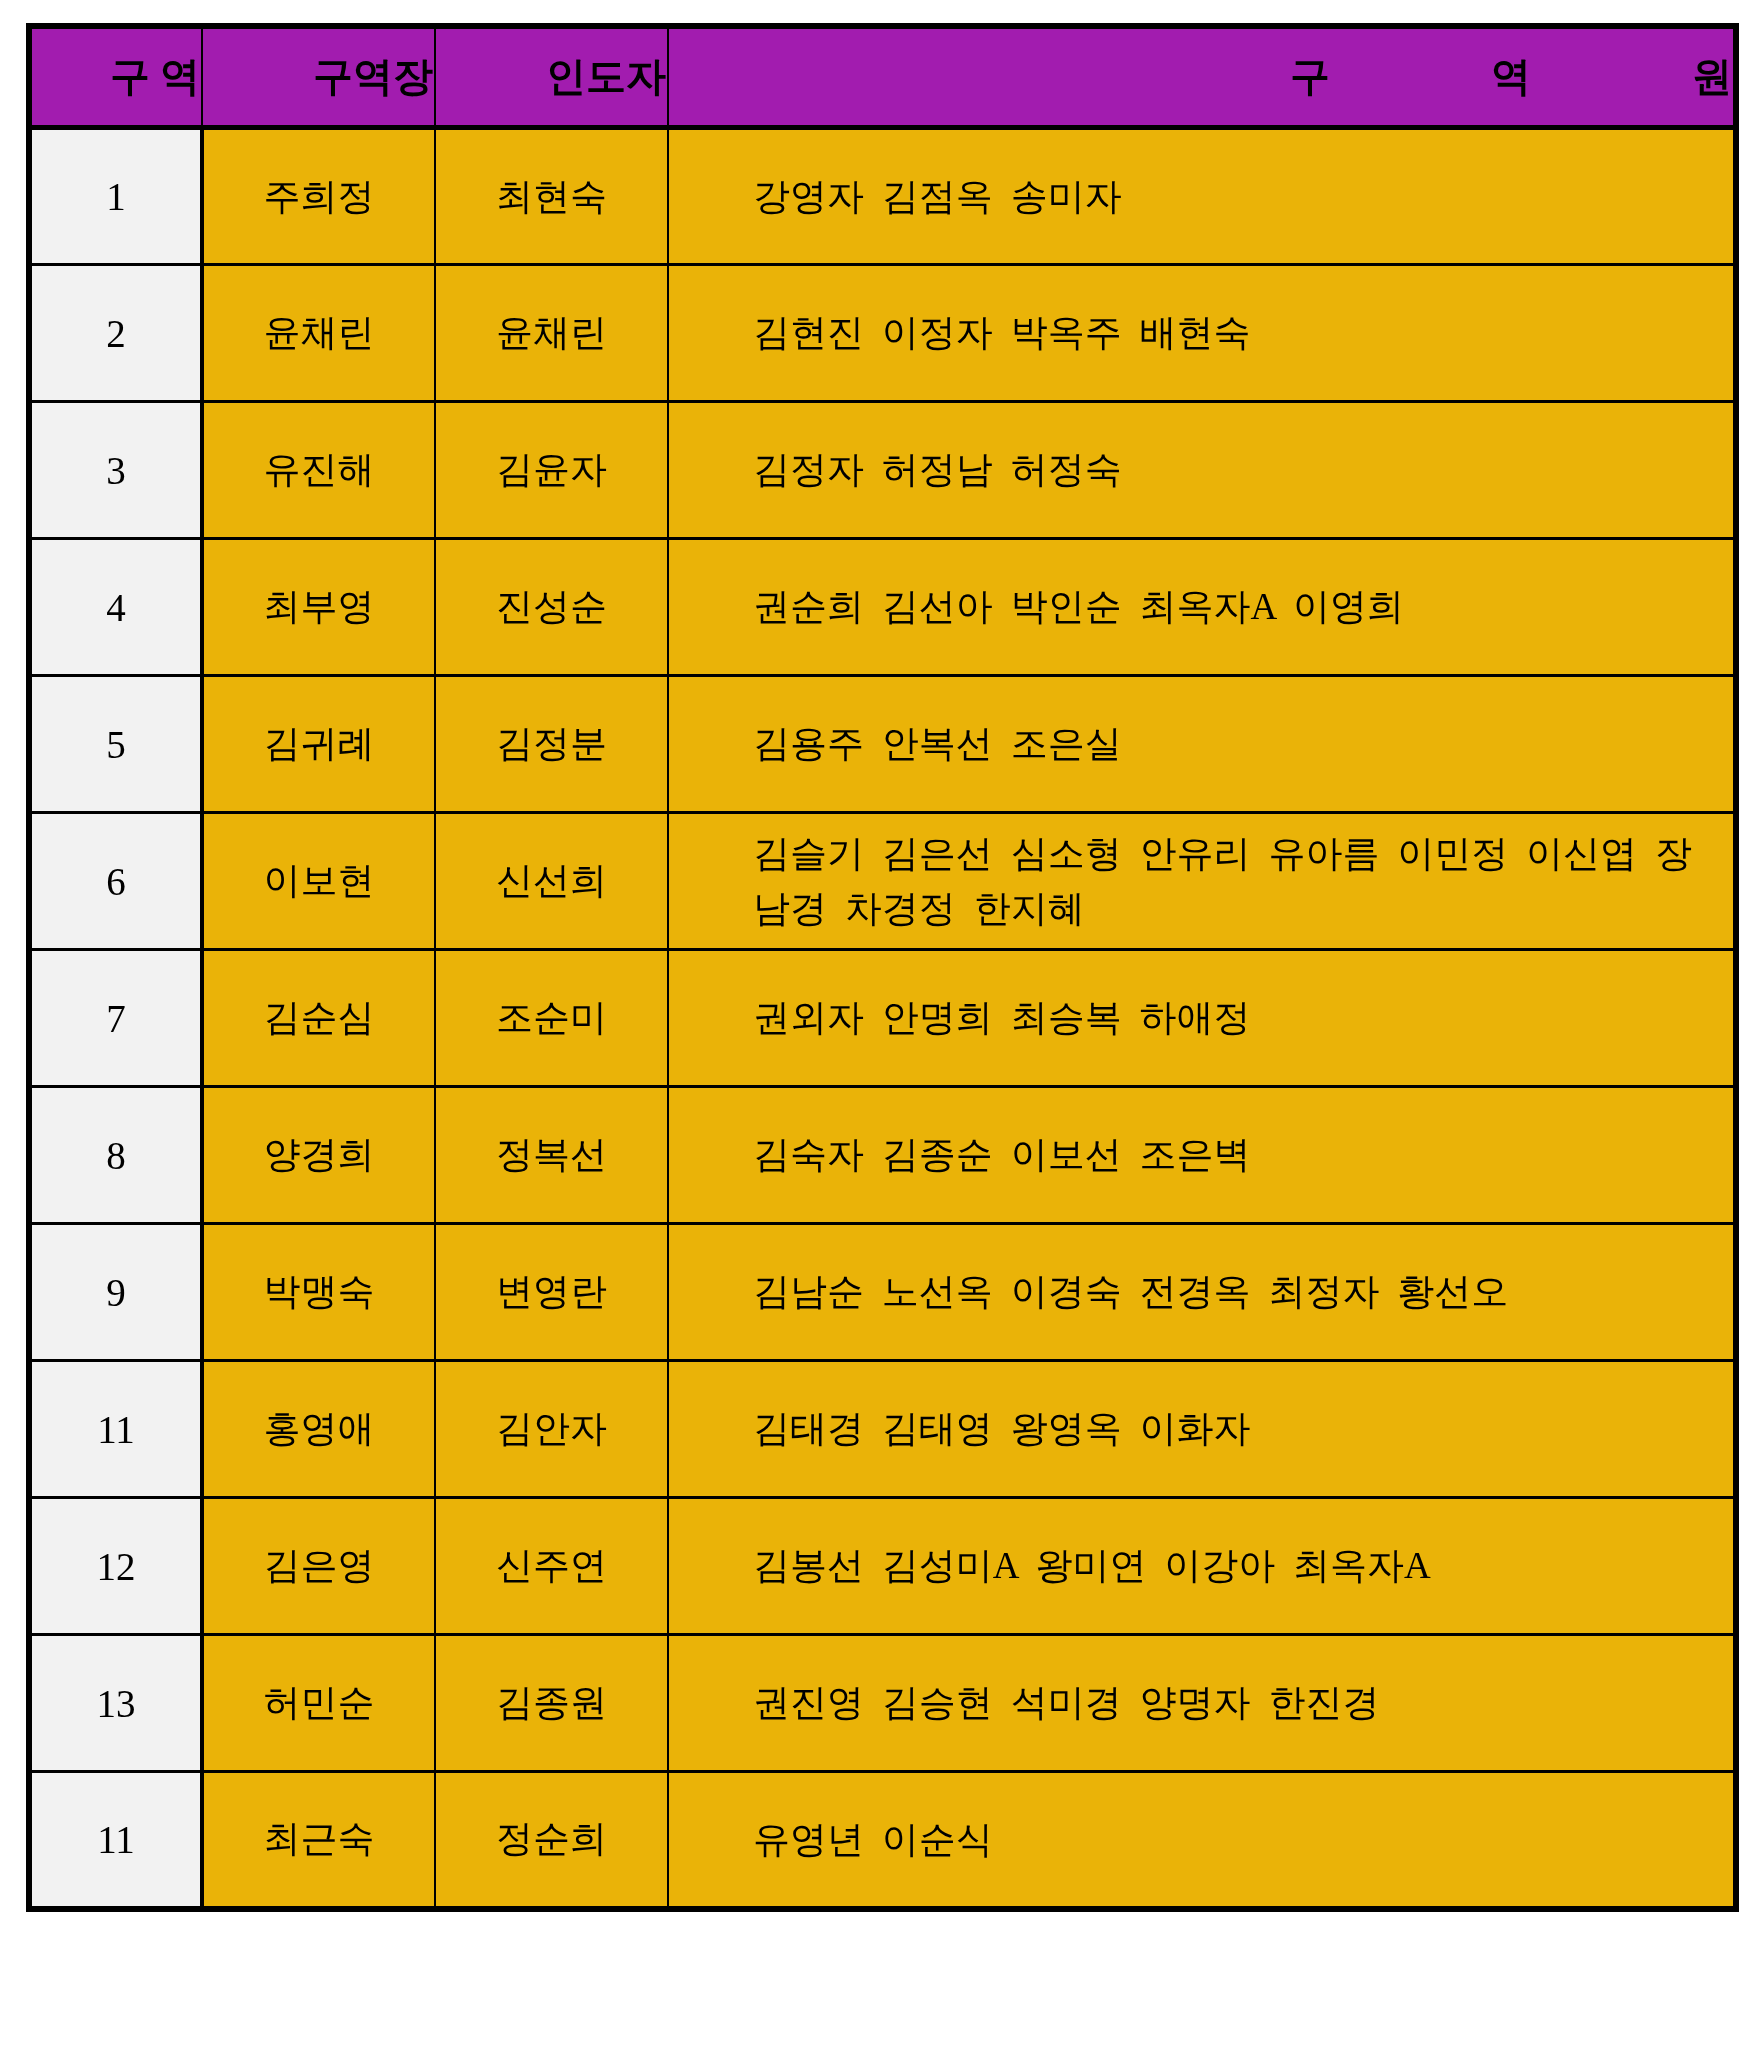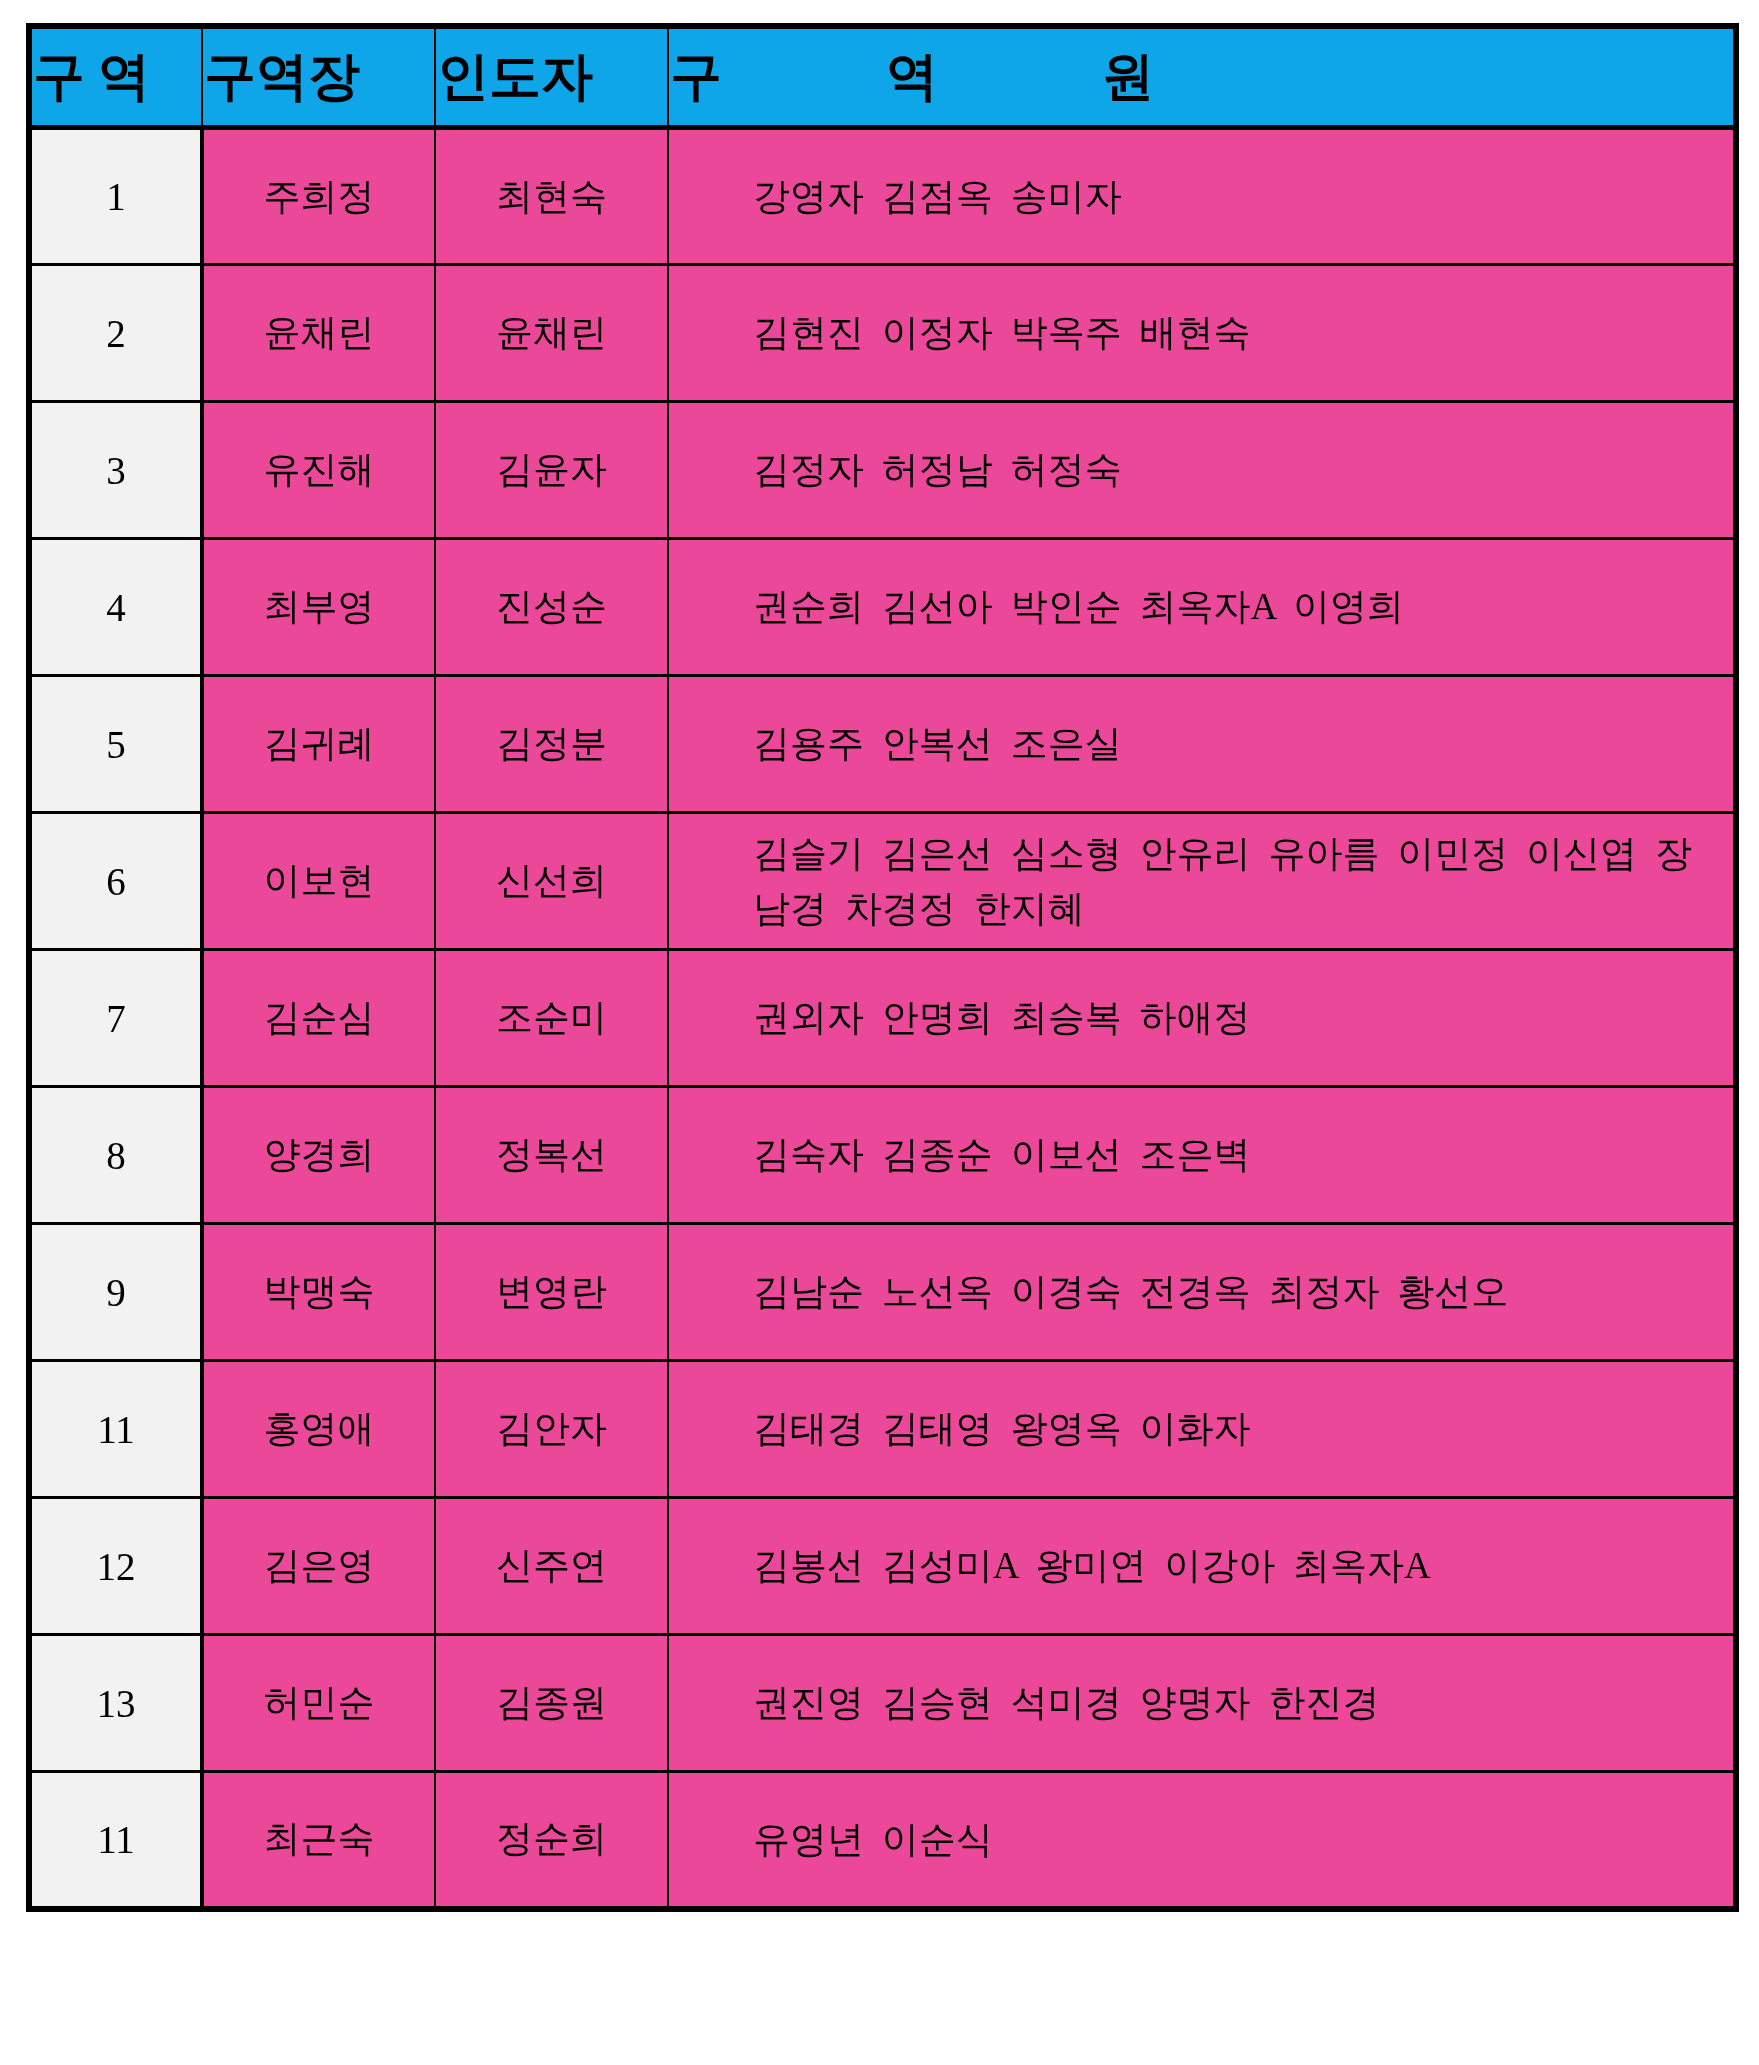--- a/index.html
+++ b/index.html
@@ -25,37 +25,37 @@
   }
   col.c-zone    { width: 173px; }
   col.c-leader  { width: 233px; }
   col.c-guide   { width: 233px; }
   col.c-members { width: 1068px; }
 
   thead tr { height: 102px; }
   tbody tr { height: 137px; }
 
   th {
-    background: #0ea5e9;
+    background: #a21caf;
     border-bottom: 5.2px solid #000;
     border-left: 2.6px solid #000;
-    font-size: 52px;
+    font-size: 40px;
     font-weight: bold;
-    text-align: left;
+    text-align: right;
     vertical-align: middle;
   }
   th:first-child { border-left: none; }
   th.header-members { word-spacing: 151px; }
 
   td {
     border-top: 3.5px solid #000;
     border-left: 2.6px solid #000;
     font-size: 37px;
     vertical-align: middle;
-    background: #ec4899;
+    background: #eab308;
   }
   td:first-child { border-left: none; }
 
   td.zone-cell {
     background: #f2f2f2;
     text-align: center;
     border-right: 4.3px solid #000;
     font-size: 39px;
   }
   td.leader-cell, td.guide-cell {

